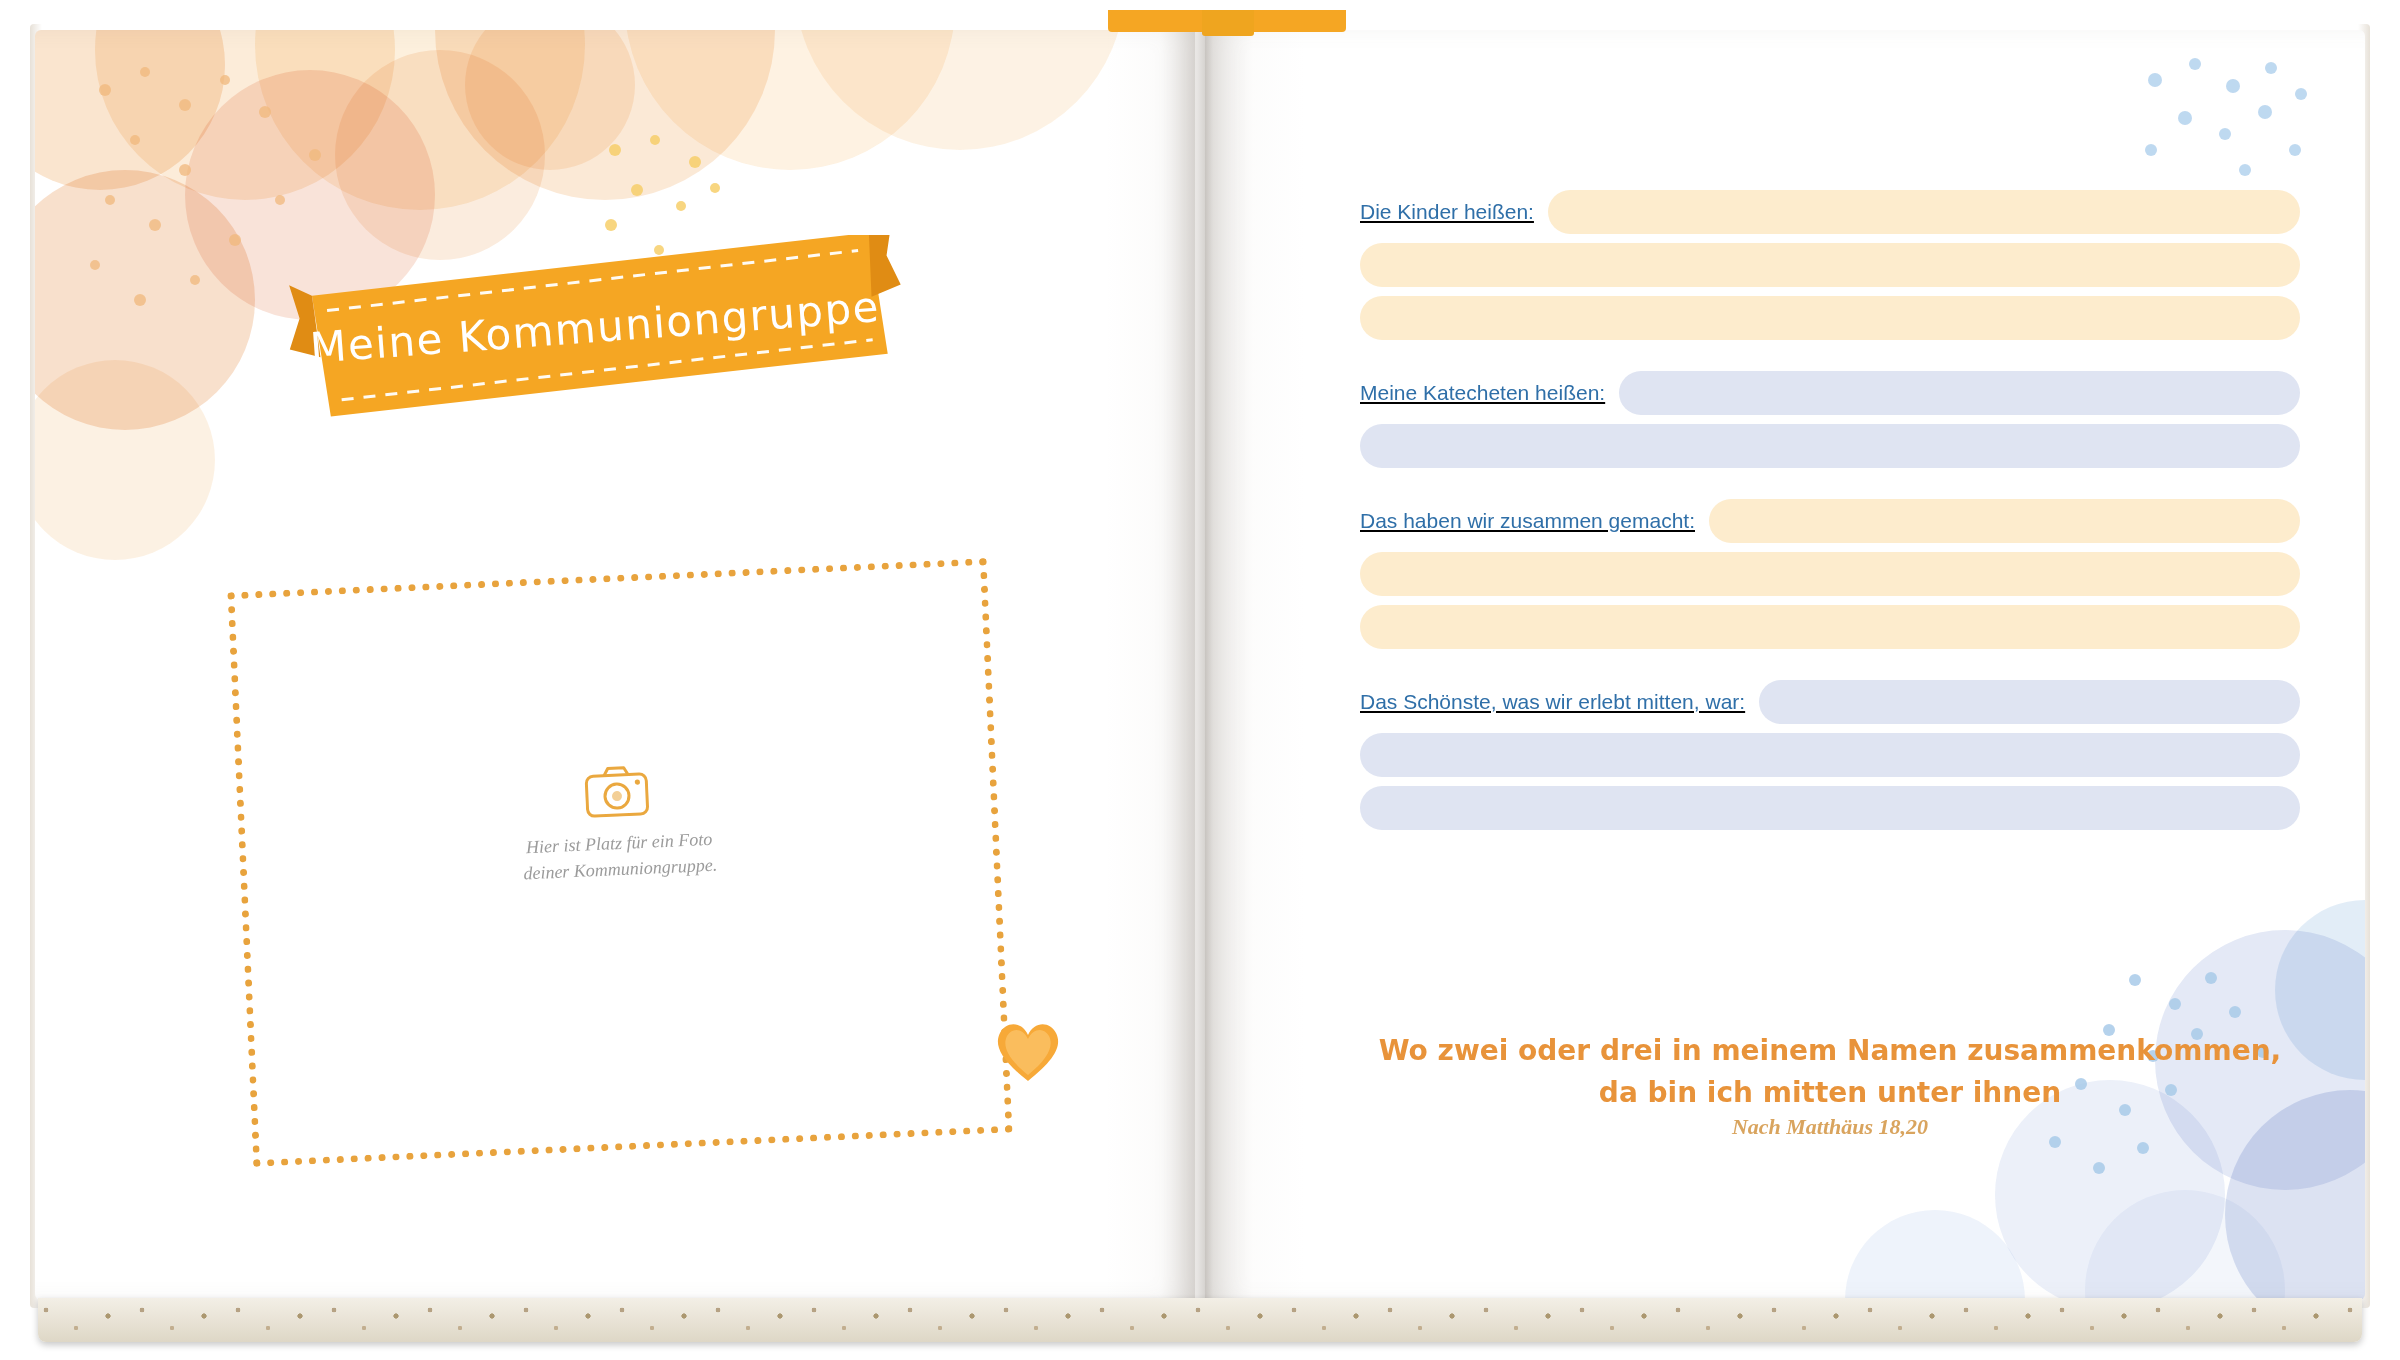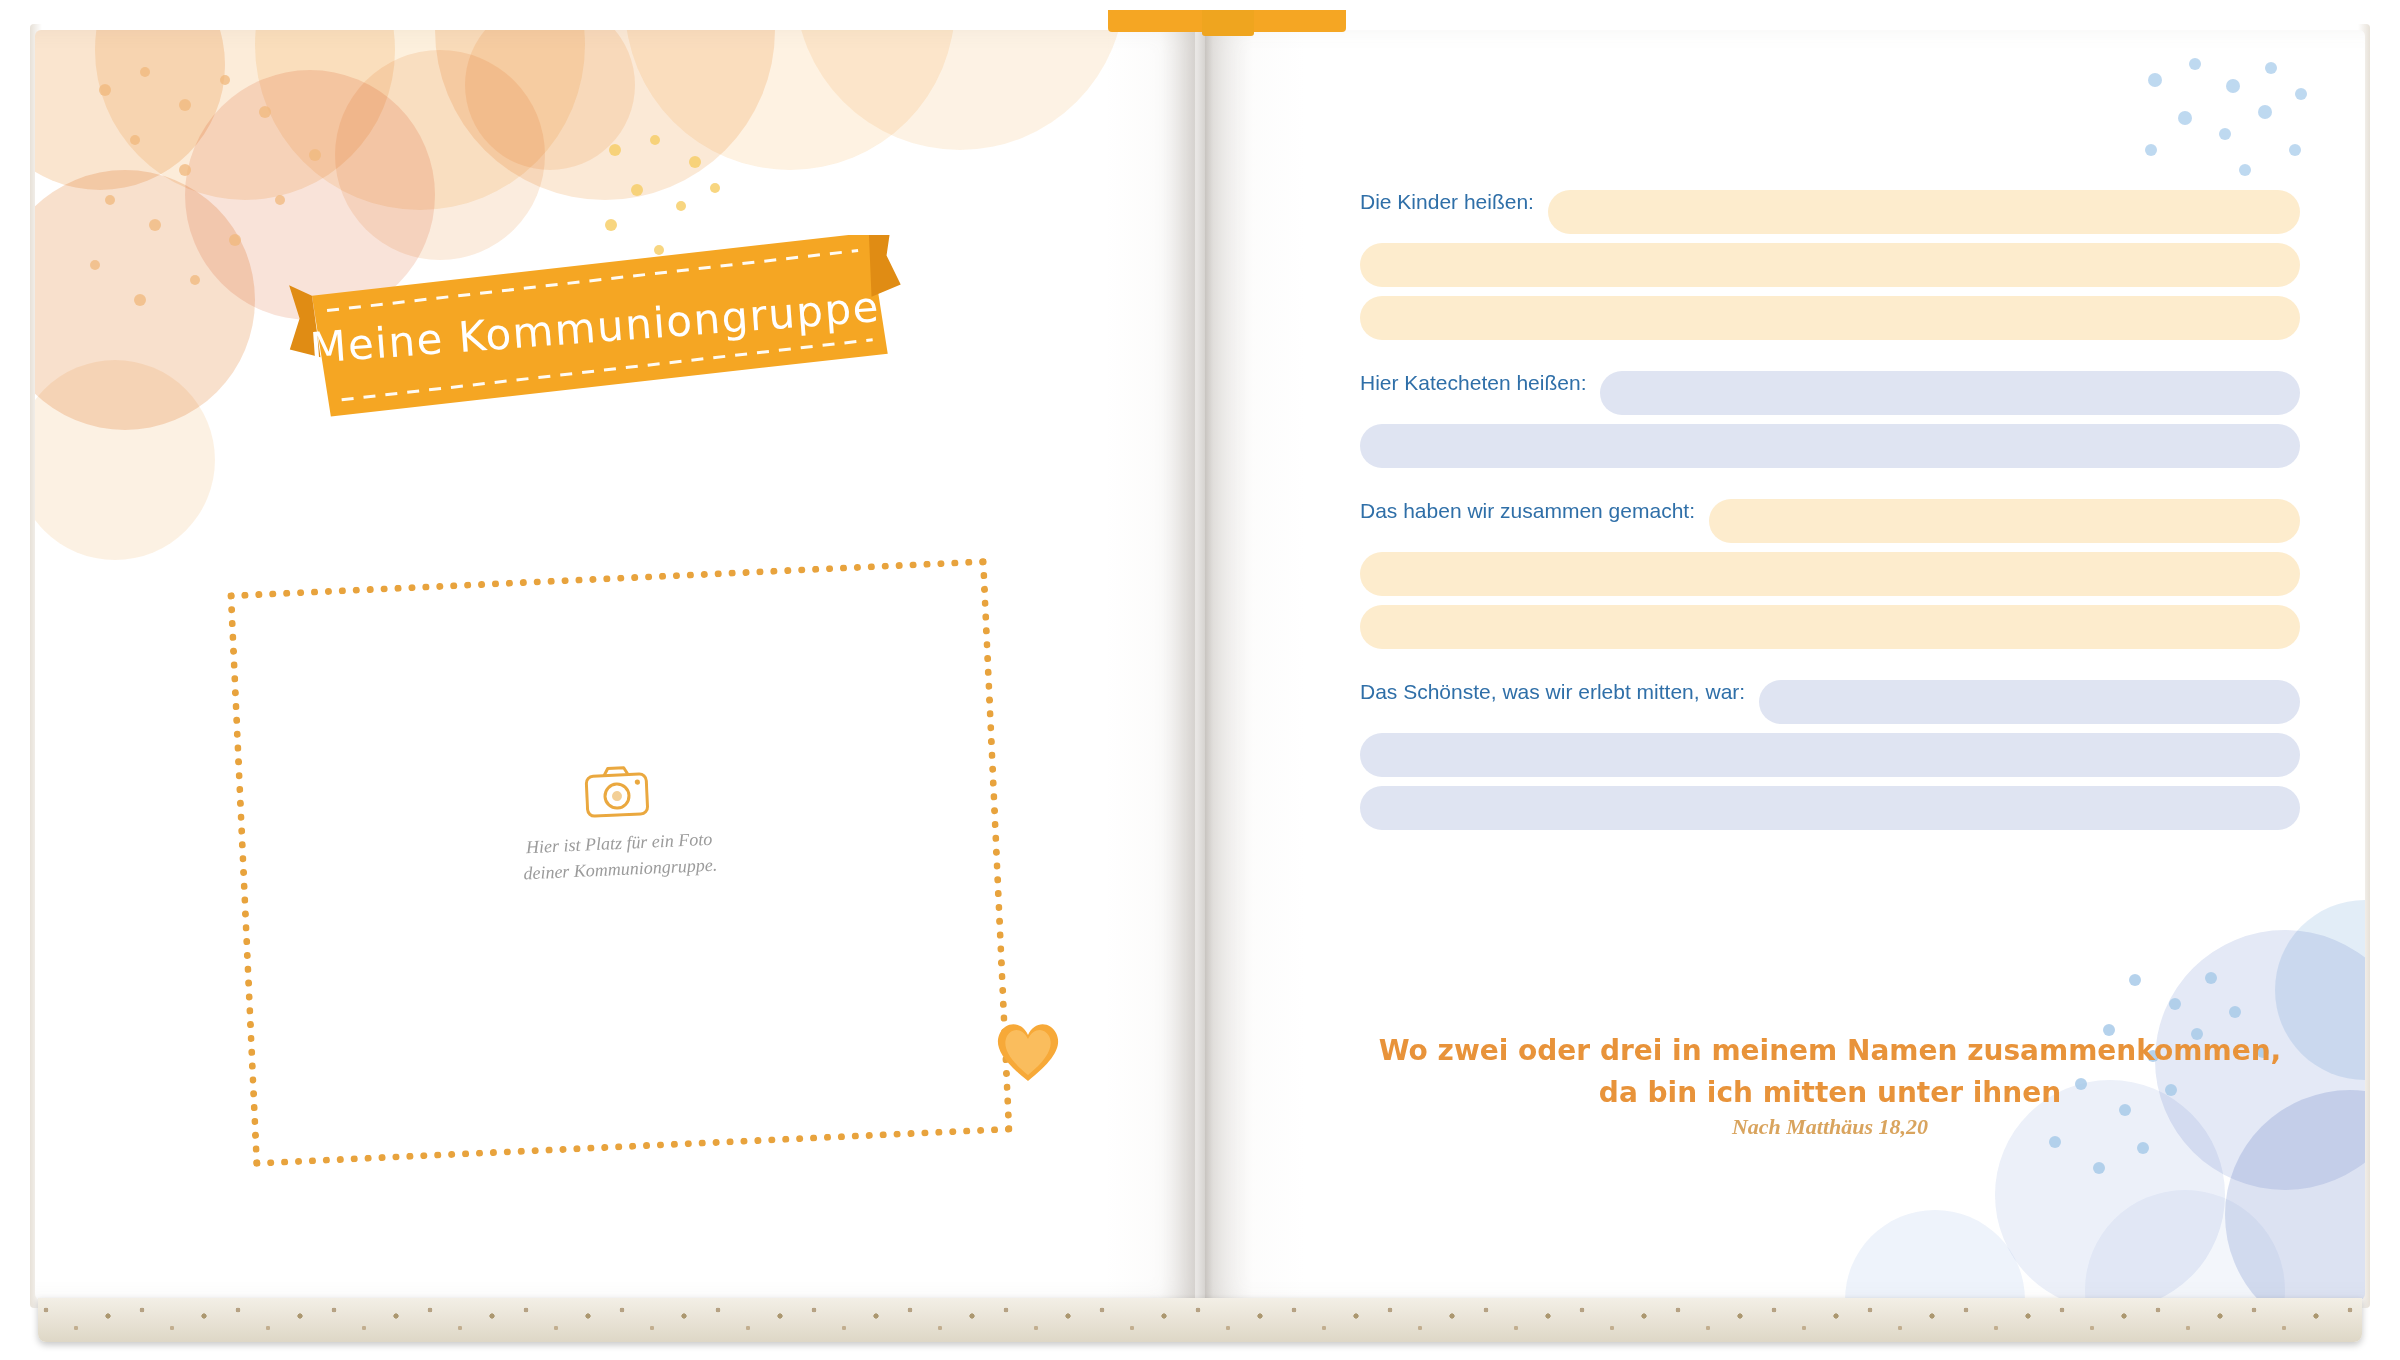--- a/index.html
+++ b/index.html
@@ -204,22 +204,23 @@
 
   
   .form {
     position: absolute;
     left: 1330px;
     top: 180px;
     width: 920px;
   }
   .field-row {
     display: flex;
-    align-items: flex-start;
+    align-items: center;
     margin-bottom: 9px;
+    text-decoration: underline;
   }
   .field-label {
     font-size: 21px;
     color: #2f6fa8;
     white-space: nowrap;
     margin-right: 14px;
     font-family: "Liberation Sans", sans-serif;
   }
   .field-line {
     flex: 1;
@@ -401,21 +402,21 @@
         <div class="field-row">
           <span class="field-line line-cream"></span>
         </div>
         <div class="field-row">
           <span class="field-line line-cream"></span>
         </div>
 
         <div class="group-gap"></div>
 
         <div class="field-row">
-          <span class="field-label">Hier Katecheten heißen:</span>
+          <span class="field-label">Meine Katecheten heißen:</span>
           <span class="field-line line-blue"></span>
         </div>
         <div class="field-row">
           <span class="field-line line-blue"></span>
         </div>
 
         <div class="group-gap"></div>
 
         <div class="field-row">
           <span class="field-label">Das haben wir zusammen gemacht:</span>

